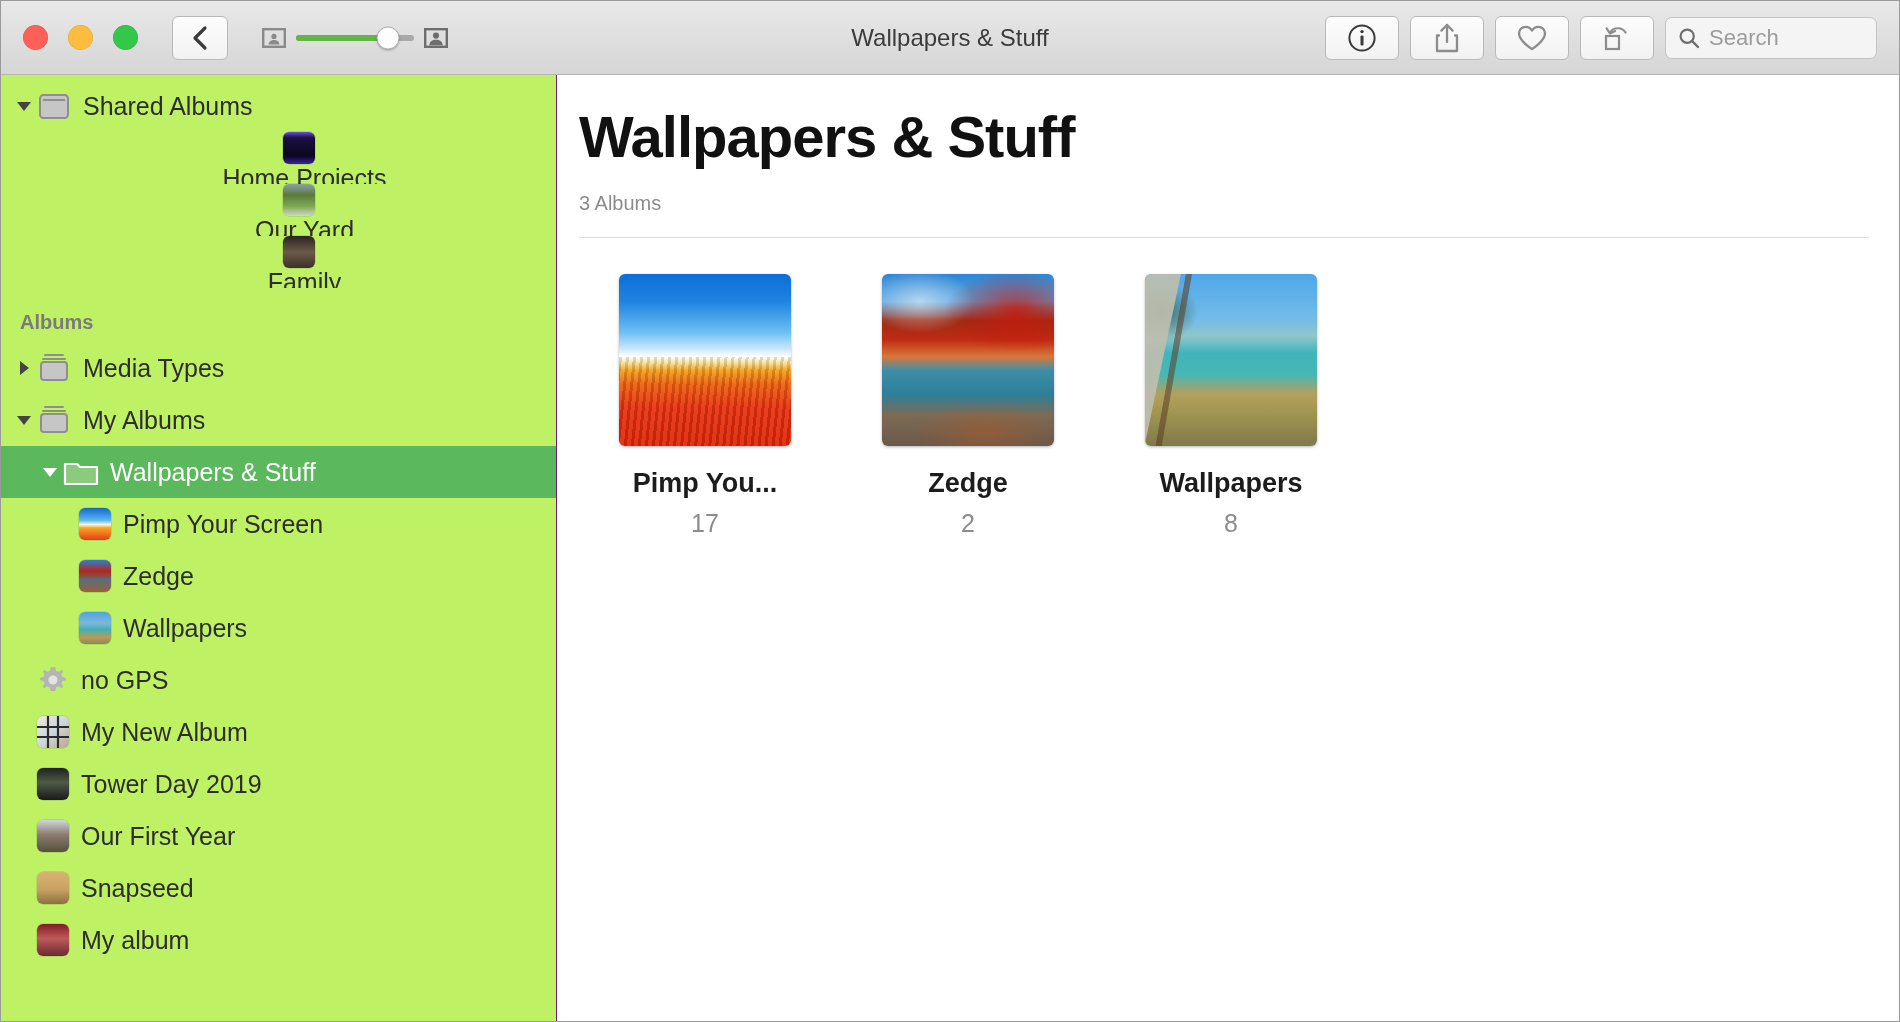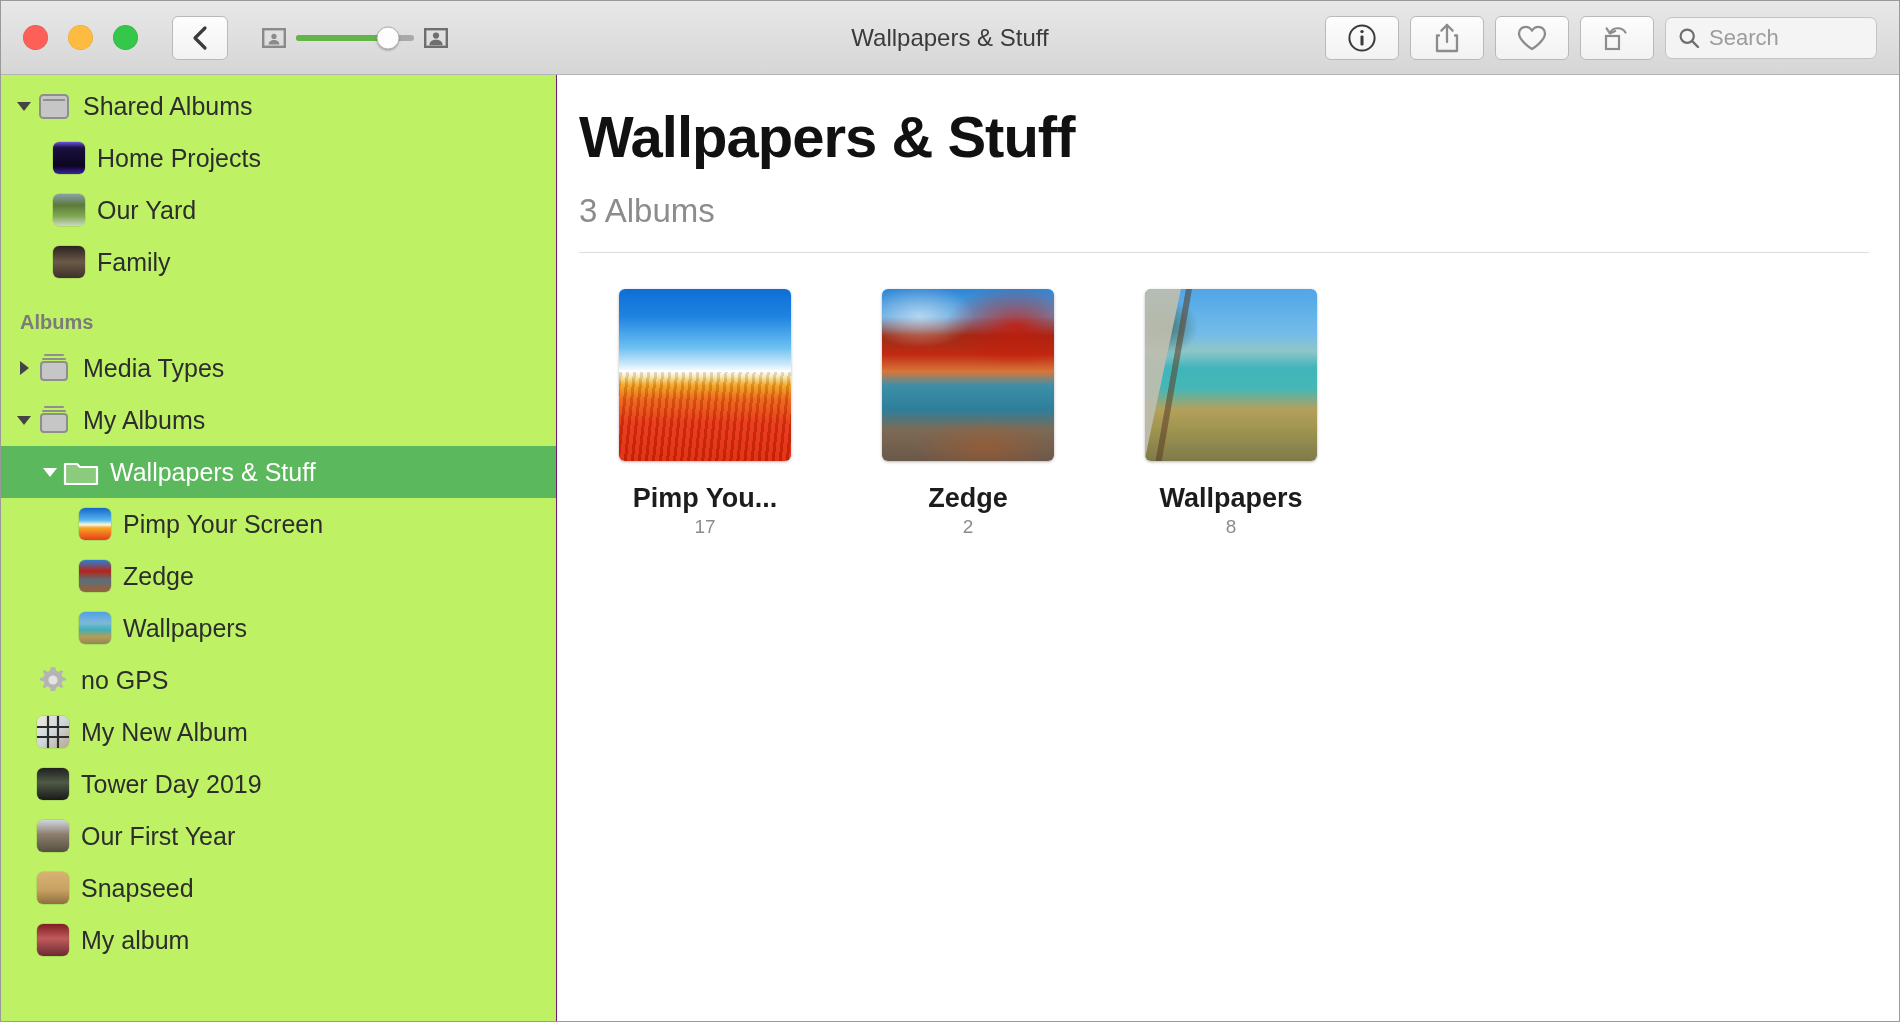--- a/index.html
+++ b/index.html
@@ -124,21 +124,21 @@
     background-size: cover; background-position: center;
     box-shadow: 0 0 0 .5px rgba(0,0,0,.18);
     overflow: hidden;
   }
   .stack-ico { width: 34px; height: 32px; flex:0 0 34px; margin-right: 12px; }
   .folder-ico { width: 36px; height: 29px; flex:0 0 36px; margin-right: 11px; }
   .gear-ico { width: 32px; height: 32px; flex:0 0 32px; margin-right: 12px; }
   .lbl { overflow:hidden; text-overflow: ellipsis; }
 
   .ind-0 { padding-left: 10px; }
-  .ind-1 { padding-left: 52px; }
+  .ind-1 { padding-left: 52px; flex-direction: column; }
   .ind-2 { padding-left: 36px; }
   .ind-3 { padding-left: 78px; }
 
   
   .art-home   { background: linear-gradient(180deg,#6a4ee0 0%,#1b1040 18%,#0b0620 75%,#3a21a8 100%); }
   .art-yard   { background: linear-gradient(180deg,#8aa0a8 0%,#5c7a3a 35%,#7faa52 70%,#cfd6cc 100%); }
   .art-family { background: linear-gradient(180deg,#2a2320 0%,#6b5a48 50%,#3c302a 100%); }
   .art-pimp   { background: linear-gradient(180deg,#1268c8 0%,#58b6ef 38%,#fdf6e0 52%,#f5a623 62%,#ea3b19 100%); }
   .art-zedge  { background: linear-gradient(180deg,#2f7fd0 0%,#b62417 35%,#5a6f7a 62%,#9a6036 100%); }
   .art-wall   { background: linear-gradient(180deg,#4da2e8 0%,#7fb8d8 34%,#3fb0b8 55%,#b99a54 78%,#8c8a5a 100%); }
@@ -148,34 +148,34 @@
   .art-myalb  { background: linear-gradient(180deg,#7e1d24 0%,#c05a5a 45%,#6a2a33 100%); }
   .art-snap   { background: linear-gradient(180deg,#d8b273 0%,#c9a263 55%,#8d6f3f 100%); }
 
   
   .main { flex: 1; background: #fff; overflow: hidden; padding-left: 22px; }
   .page-title {
     font-size: 58px; font-weight: bold;
     color: #111; letter-spacing: -1px;
     margin-top: 28px;
   }
-  .page-sub { font-size: 33px; color: #8c8c8c; margin-top: 22px; }
+  .page-sub { font-size: 20px; color: #8c8c8c; margin-top: 22px; }
   .divider { height:1px; background:#dcdcdc; margin-top: 22px; margin-right: 30px; }
   .grid { display: flex; gap: 11px; margin-top: 36px; }
   .album { width: 252px; display:flex; flex-direction:column; align-items:center; }
   .album-thumb {
     width: 172px; height: 172px; border-radius: 6px;
     box-shadow: 0 1px 3px rgba(0,0,0,.3);
     overflow: hidden; position: relative;
   }
   .album-name {
     margin-top: 22px; font-size: 27px; font-weight: bold; color: #1c1c1c;
     max-width: 175px; white-space: nowrap; overflow: hidden;
   }
-  .album-count { margin-top: 2px; font-size: 19px; color: #8c8c8c; }
+  .album-count { margin-top: 10px; font-size: 25px; color: #8c8c8c; }
 
   .big-pimp {
     width:100%; height:100%;
     background:
       linear-gradient(180deg,
         #0d6fd6 0%, #1f83e0 16%, #6cc0f2 34%, #cfe9fb 44%,
         #ffffff 48%, #fbe7a8 51%, #f5a21a 56%,
         #ef5f10 64%, #e8300f 78%, #e02606 100%);
   }
   .big-pimp::after {

